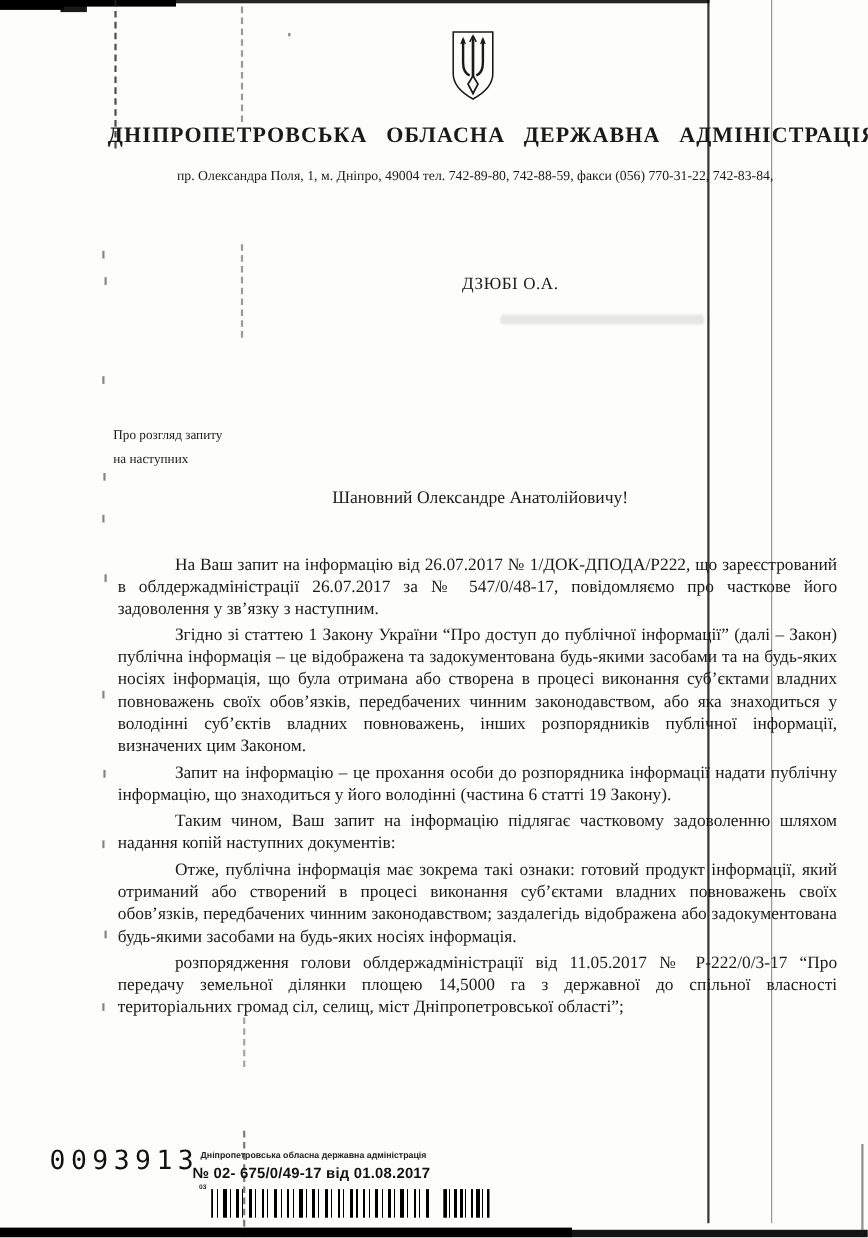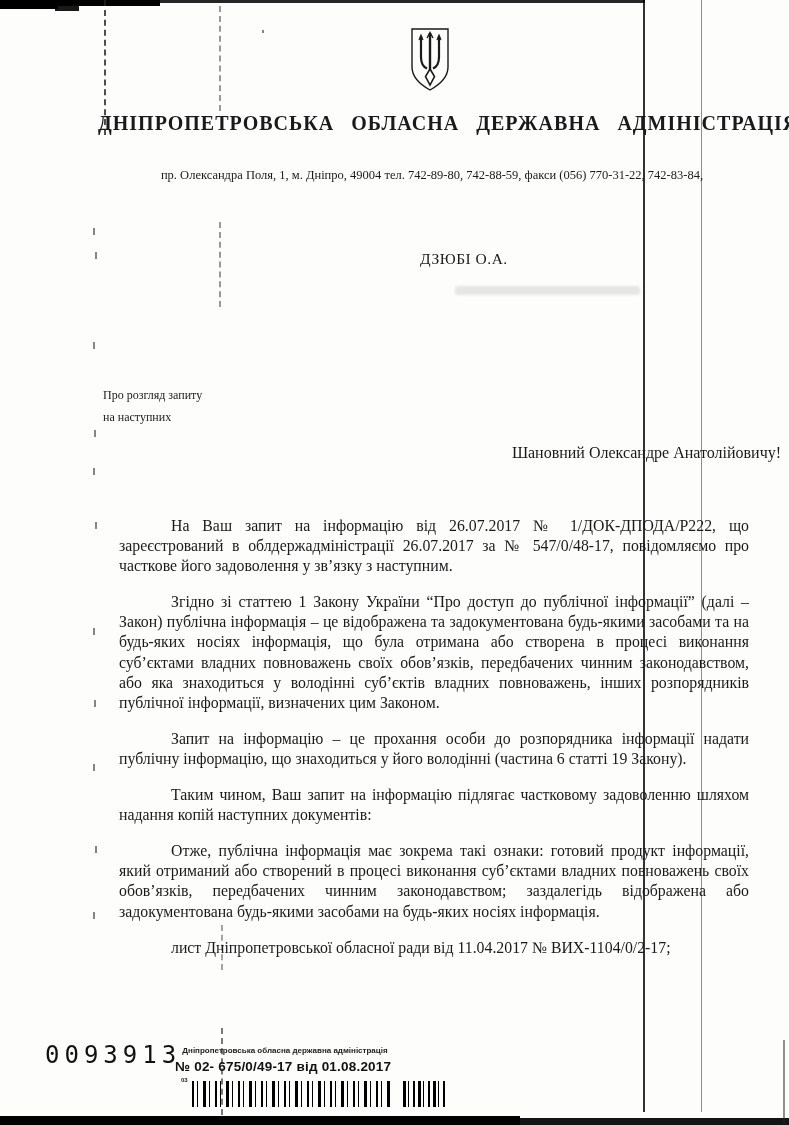--- a/index.html
+++ b/index.html
@@ -13,32 +13,32 @@
   .vline{position:absolute;width:2px;background:#000;}
   .speck{position:absolute;width:2px;height:7px;background:#222;opacity:.55;}
   .smudge{position:absolute;background:rgba(0,0,0,.09);filter:blur(1.2px);border-radius:3px;}
   
   .emblem{position:absolute;left:407px;top:27px;width:46px;height:67px;}
   .org-title{
     position:absolute;left:98px;top:112px;width:668px;text-align:center;
     font-weight:bold;font-size:20px;letter-spacing:1px;word-spacing:11px;white-space:nowrap;
   }
   .org-address{
-    position:absolute;left:88px;top:167px;width:688px;text-align:center;
+    position:absolute;left:88px;top:152px;width:688px;text-align:center;
     font-size:12.5px;line-height:16.5px;
   }
   
   .recipient{position:absolute;left:420px;top:250px;font-size:15.5px;letter-spacing:.5px;}
   .subject{position:absolute;left:103px;top:384px;font-size:12px;line-height:22px;}
-  .salutation{position:absolute;left:116px;top:444px;width:665px;text-align:right;font-size:16px;}
+  .salutation{position:absolute;left:104px;top:444px;width:665px;text-align:center;font-size:16px;}
   .body-text{
     position:absolute;left:103px;top:500px;width:662px;
     font-size:15.8px;line-height:20.1px;text-align:justify;
   }
-  .body-text p{margin:16px;text-indent:52px;}
+  .body-text p{margin:4px;text-indent:52px;}
   
   .stamp-number{
     position:absolute;left:45px;top:1041px;
     font-family:"DejaVu Sans Mono", monospace;font-weight:normal;
     font-size:24px;letter-spacing:5px;color:#111;
   }
   .stamp-org{
     position:absolute;left:180px;top:1046px;width:210px;text-align:center;
     font-family:"Liberation Sans", sans-serif;font-size:8px;font-weight:bold;color:#222;
   }
@@ -120,21 +120,21 @@
   </div>
 
   <div class="salutation">Шановний Олександре Анатолійовичу!</div>
 
   <div class="body-text">
     <p>На Ваш запит на інформацію від 26.07.2017 № 1/ДОК-ДПОДА/Р222, що зареєстрований в облдержадміністрації 26.07.2017 за № 547/0/48-17, повідомляємо про часткове його задоволення у зв’язку з наступним.</p>
     <p>Згідно зі статтею 1 Закону України “Про доступ до публічної інформації” (далі – Закон) публічна інформація – це відображена та задокументована будь-якими засобами та на будь-яких носіях інформація, що була отримана або створена в процесі виконання суб’єктами владних повноважень своїх обов’язків, передбачених чинним законодавством, або яка знаходиться у володінні суб’єктів владних повноважень, інших розпорядників публічної інформації, визначених цим Законом.</p>
     <p>Запит на інформацію – це прохання особи до розпорядника інформації надати публічну інформацію, що знаходиться у його володінні (частина 6 статті 19 Закону).</p>
     <p>Таким чином, Ваш запит на інформацію підлягає частковому задоволенню шляхом надання копій наступних документів:</p>
     <p>Отже, публічна інформація має зокрема такі ознаки: готовий продукт інформації, який отриманий або створений в процесі виконання суб’єктами владних повноважень своїх обов’язків, передбачених чинним законодавством; заздалегідь відображена або задокументована будь-якими засобами на будь-яких носіях інформація.</p>
-    <p>лист Дніпропетровської обласної ради від 11.04.2017 № ВИХ-1104/0/2-17;</p>
+    <p>розпорядження голови облдержадміністрації від 11.05.2017 № Р-222/0/3-17 “Про передачу земельної ділянки площею 14,5000 га з державної до спільної власності територіальних громад сіл, селищ, міст Дніпропетровської області”;</p>
   </div>
 
   <div class="stamp-number">0093913</div>
   <div class="stamp-org">Дніпропетровська обласна державна адміністрація</div>
   <div class="stamp-reg">№ 02- 675/0/49-17 від 01.08.2017</div>
   <div class="barcode-prefix">03</div>
   <div class="barcode-wrap">
     <div class="bars-a"></div>
     <div class="bars-b"></div>
   </div>

